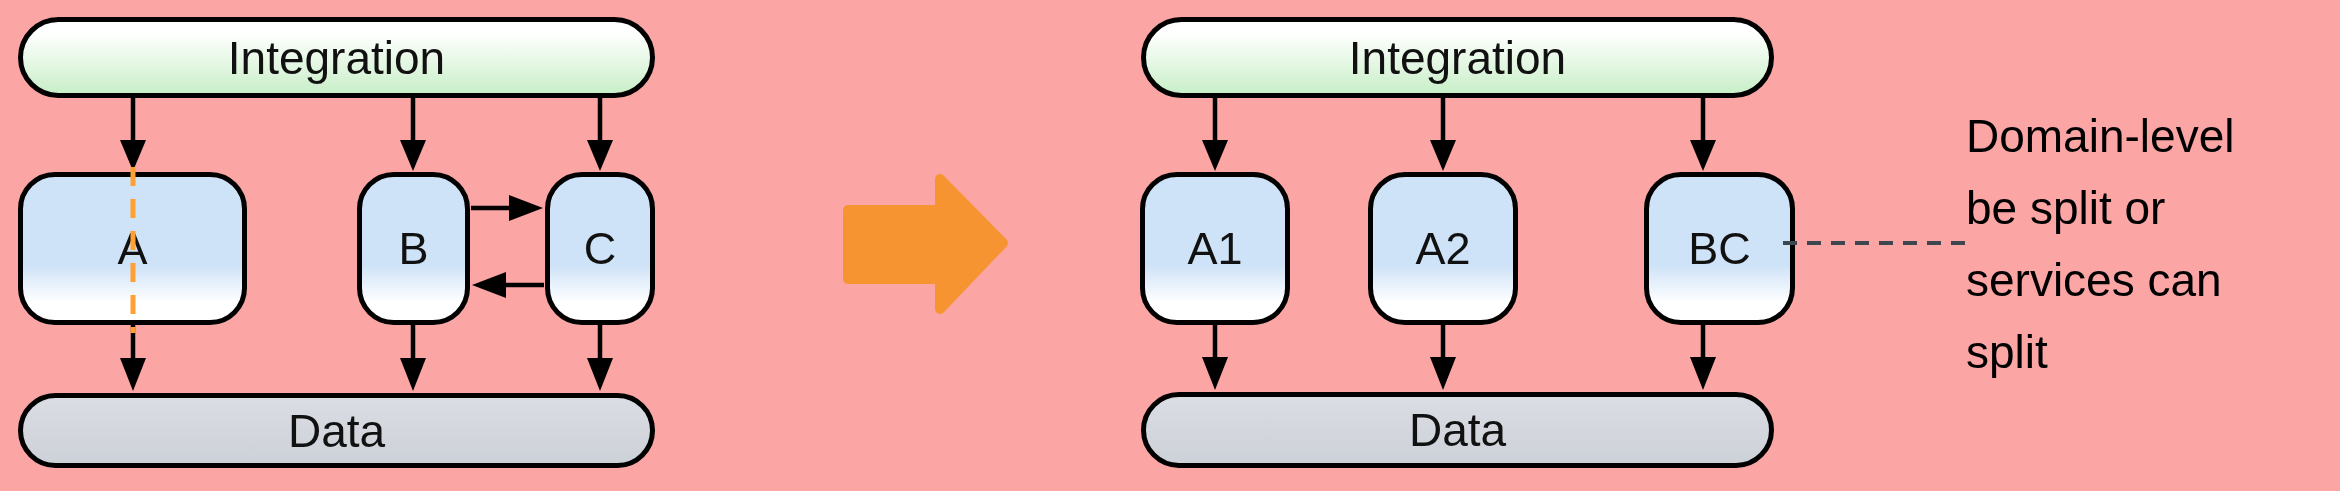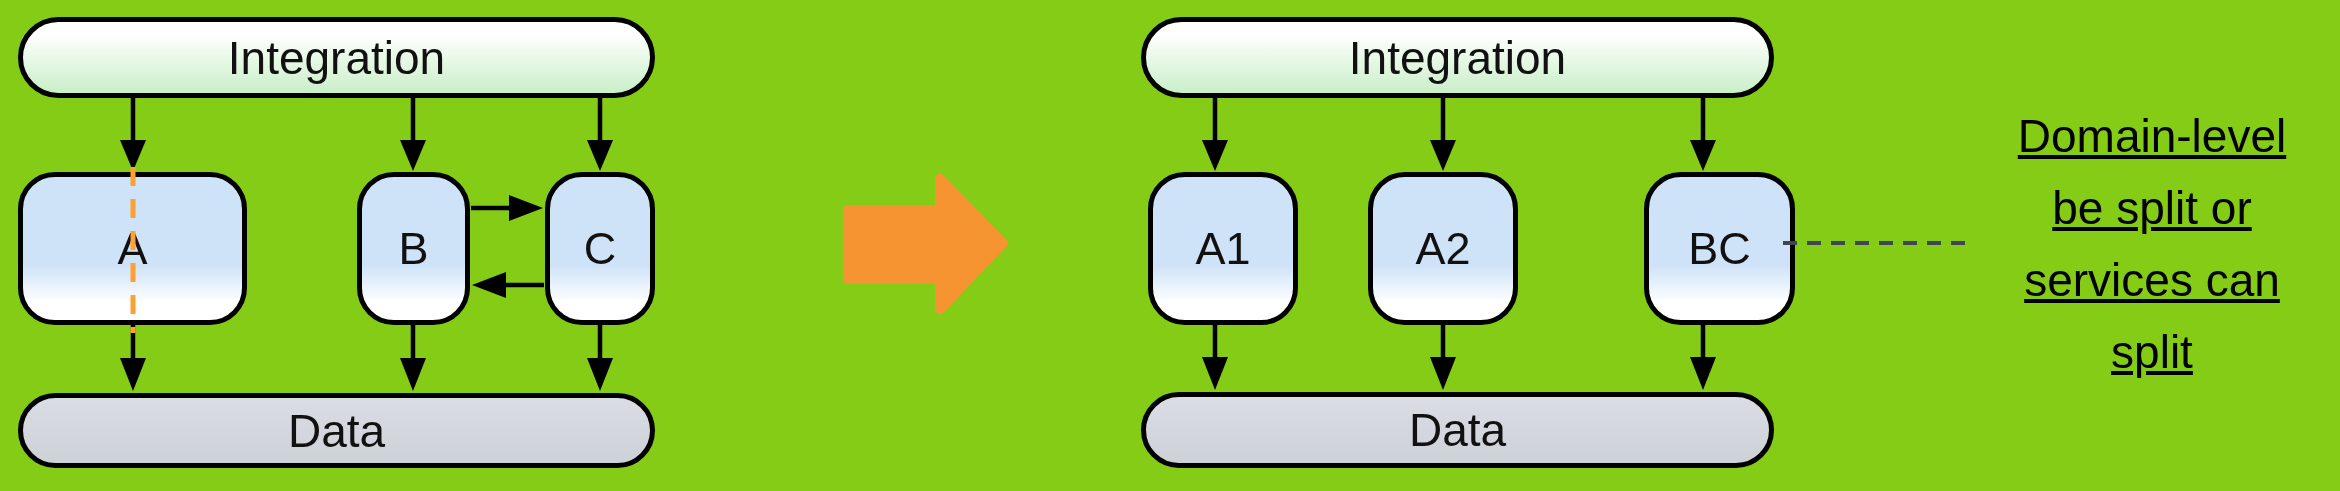--- a/index.html
+++ b/index.html
@@ -9,21 +9,21 @@
     --green_bottom:#C9EFC8;
     --blue_top:#CFE3F8;
     --gray_top:#DADDE3;
     --gray_bottom:#CDD1D8;
     --ink:#111111;
   }
   html,body{margin:0;padding:0;background:#ffffff;}
   .canvas{
     position:relative;
     width:2340px;height:491px;
-    background:#84cc16;
+    background:#fca5a5;
     font-family:"Liberation Sans", sans-serif;
     color:var(--ink);
     overflow:hidden;
   }
   .bar{
     position:absolute;
     box-sizing:border-box;
     border:5px solid #000;
     border-radius:41px;
     display:flex;align-items:center;justify-content:center;
@@ -49,24 +49,23 @@
     pointer-events:none;
   }
   .fl{stroke:#000;stroke-width:4.5;fill:none;}
   .fh{fill:#000;stroke:none;}
   .split-line{stroke:var(--split_line_orange);stroke-width:5;stroke-dasharray:19 13;fill:none;}
   .big-arrow{fill:var(--accent_orange);stroke:var(--accent_orange);stroke-width:10;stroke-linejoin:round;}
   .connector{stroke:var(--connector_gray);stroke-width:4;stroke-dasharray:14 10;fill:none;}
   .annotation{
     position:absolute;
     left:1966px;top:100px;width:372px;
-    text-align:center;
+    text-align:left;
     font-size:46px;line-height:72px;
     color:#000;
-    text-decoration:underline;
   }
 </style>
 </head>
 <body>
 
 <div class="canvas">
 
   <div class="bar integration" style="left:18px;top:17px;width:637px;height:81px;">
     <span>Integration</span>
   </div>
@@ -84,21 +83,21 @@
   </div>
 
   <div class="bar databar" style="left:18px;top:393px;width:637px;height:75px;">
     <span>Data</span>
   </div>
 
   <div class="bar integration" style="left:1141px;top:17px;width:633px;height:81px;">
     <span>Integration</span>
   </div>
 
-  <div class="service" style="left:1140px;top:172px;width:150px;height:153px;margin-left:8px;">
+  <div class="service" style="left:1140px;top:172px;width:150px;height:153px;">
     <span>A1</span>
   </div>
 
   <div class="service" style="left:1368px;top:172px;width:150px;height:153px;">
     <span>A2</span>
   </div>
 
   <div class="service" style="left:1644px;top:172px;width:151px;height:153px;">
     <span>BC</span>
   </div>

